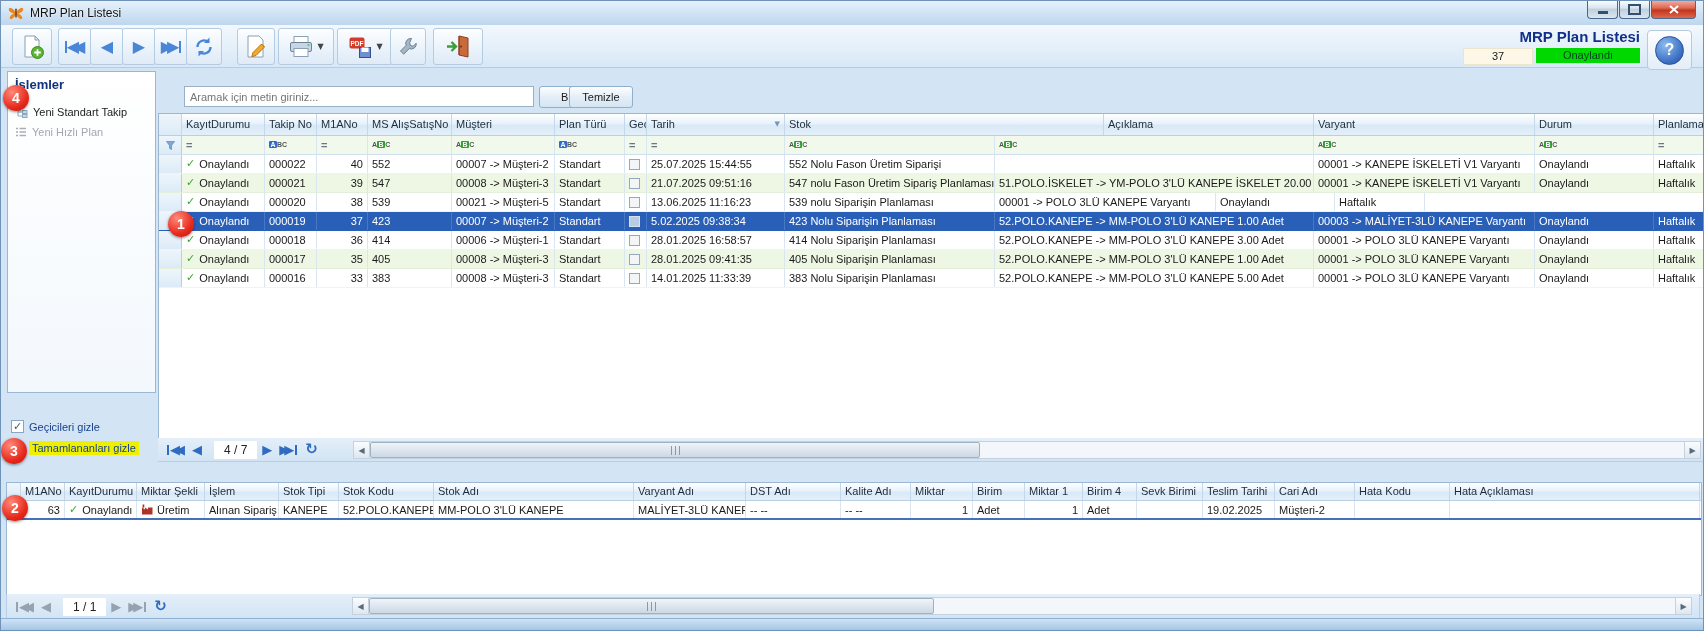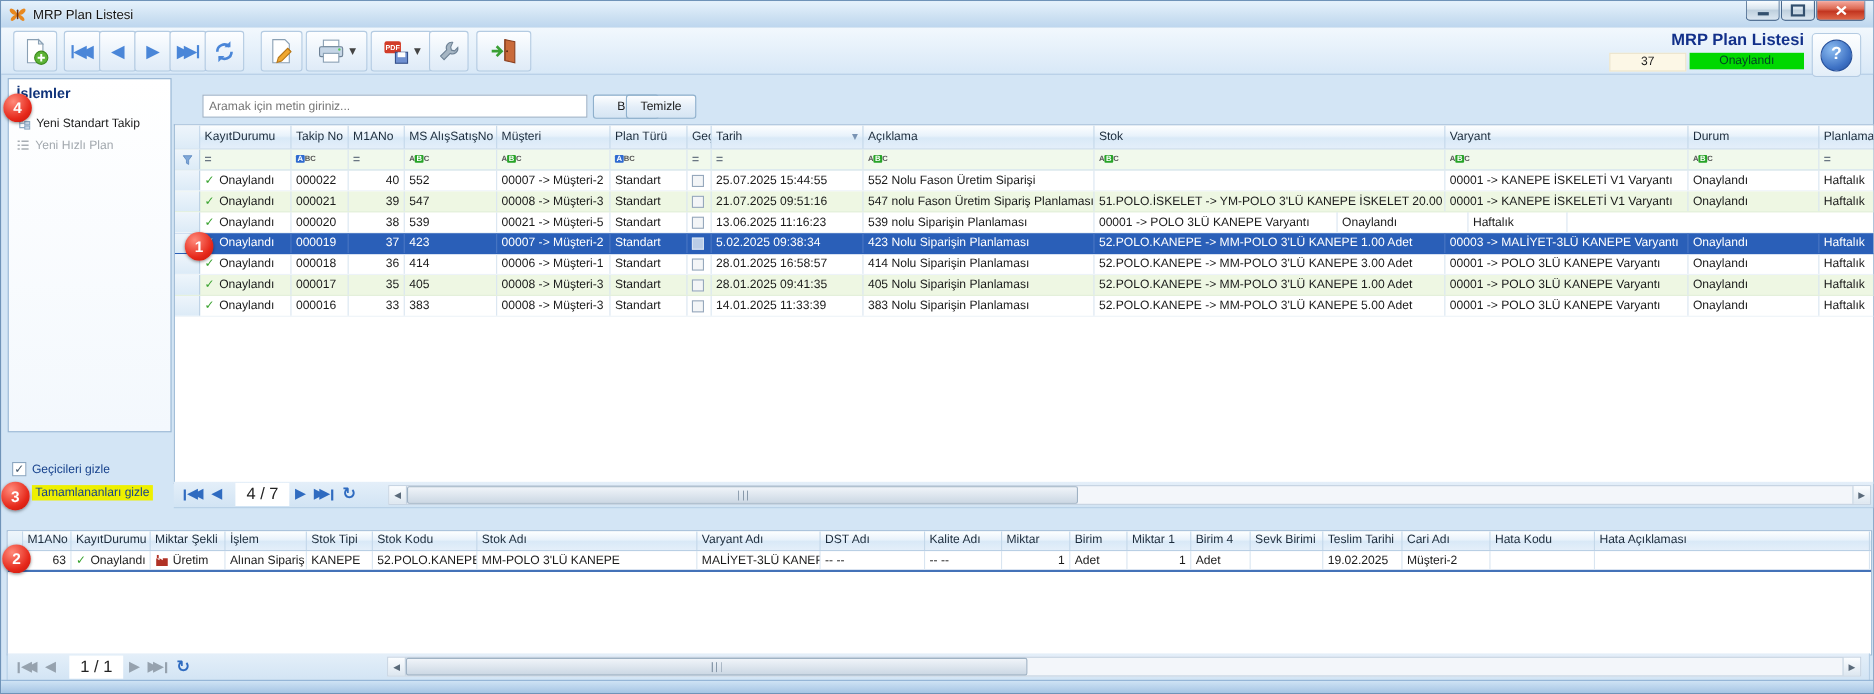--- a/index.html
+++ b/index.html
@@ -92,21 +92,21 @@
   
   .pager{position:absolute;height:24px;background:linear-gradient(#e4eff9,#d2e4f4);border-bottom:1px solid #b6cfe6;
     display:flex;align-items:center;padding-left:8px;box-sizing:border-box}
   #mainPager{left:157px;top:437px;width:1547px}
   #detailPager{left:5px;top:593px;width:1694px;height:26px;border:1px solid #b6cfe6;border-top:none}
   .pgbtn{display:flex;align-items:center;margin-right:7px;font-family:"DejaVu Sans",sans-serif;
     color:#2f6bc0;font-size:13px;line-height:1}
   .pgbtn .dar{letter-spacing:-5px;padding-right:5px;font-size:13px}
   .pgbtn.dis{color:#96a2ae}
   .pgbtn .vb2{display:inline-block;width:2px;height:10px;background:currentColor;margin:0 1px}
-  .pgpos{background:#fff;padding:2px 10px;margin:0 5px;font-size:15px;color:#222}
+  .pgpos{background:#fff;padding:2px 10px;margin:0 5px;font-size:12px;color:#222}
   .pgref{font-size:15px;font-weight:bold;color:#2f6bc0;font-family:"DejaVu Sans",sans-serif}
   .hscroll{position:absolute;top:3px;height:18px;background:#f3f6fa;border:1px solid #c4d2e0;box-sizing:border-box}
   .harrow{position:absolute;top:0;width:15px;height:16px;display:flex;align-items:center;justify-content:center;
     font-size:8px;color:#5a6a7a;background:linear-gradient(#fbfdff,#dde7f0);font-family:"DejaVu Sans",sans-serif}
   .harrow.left{left:0;border-right:1px solid #c4d2e0}
   .harrow.right{right:0;border-left:1px solid #c4d2e0}
   .hthumb{position:absolute;top:0px;height:16px;border:1px solid #9fb2c4;border-radius:2px;box-sizing:border-box;
     background:linear-gradient(#f0f4f9,#ccd8e4);display:flex;align-items:center;justify-content:center}
   .grip{width:9px;height:9px;background:linear-gradient(90deg,#8899aa 0 1px,transparent 1px 4px,#8899aa 4px 5px,transparent 5px 8px,#8899aa 8px 9px)}
 
@@ -268,22 +268,22 @@
     <div class="grow ghead">
       <div class="gcell indicator" style="width:23px"></div>
       <div class="gcell" style="width:83px">KayıtDurumu</div>
       <div class="gcell" style="width:52px">Takip No</div>
       <div class="gcell" style="width:51px">M1ANo</div>
       <div class="gcell" style="width:84px">MS AlışSatışNo</div>
       <div class="gcell" style="width:103px">Müşteri</div>
       <div class="gcell" style="width:70px">Plan Türü</div>
       <div class="gcell" style="width:22px">Geçi</div>
       <div class="gcell" style="width:138px">Tarih<span class="sort">▼</span></div>
+      <div class="gcell" style="width:319px">Stok</div>
       <div class="gcell" style="width:210px">Açıklama</div>
-      <div class="gcell" style="width:319px">Stok</div>
       <div class="gcell" style="width:221px">Varyant</div>
       <div class="gcell" style="width:119px">Durum</div>
       <div class="gcell" style="width:90px">Planlama</div>
     </div>
     <div class="grow gfilter">
       <div class="gcell indicator" style="width:23px">
         <svg width="9" height="9" viewBox="0 0 9 9">
           <path d="M0.5 0.5h8L5.5 4.5v4l-2-1.2v-2.8z" fill="#7fa7d8" stroke="#4a7ab8" stroke-width=".6"></path>
         </svg>
       </div>

